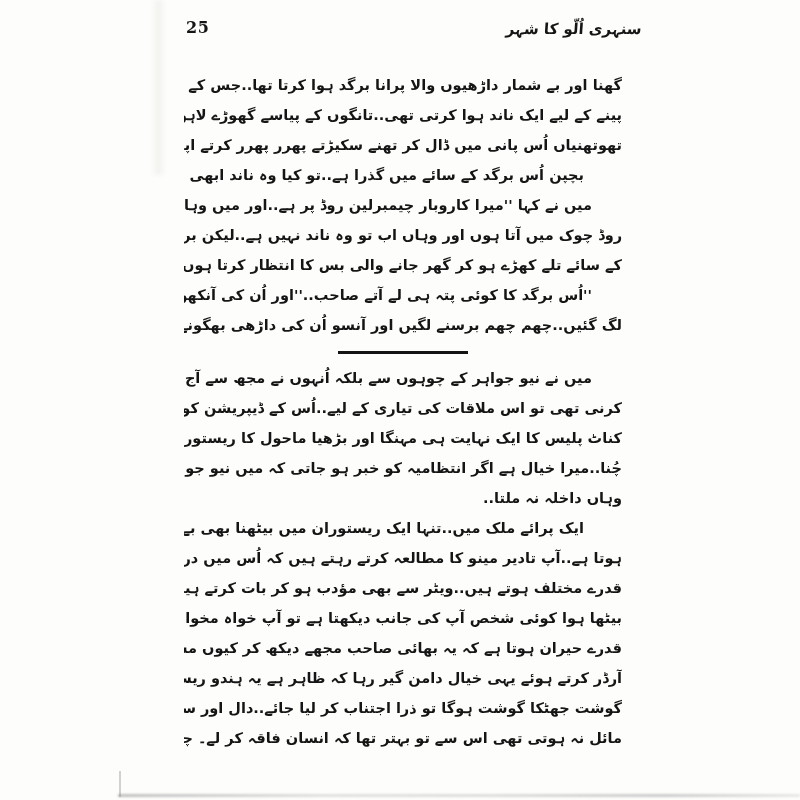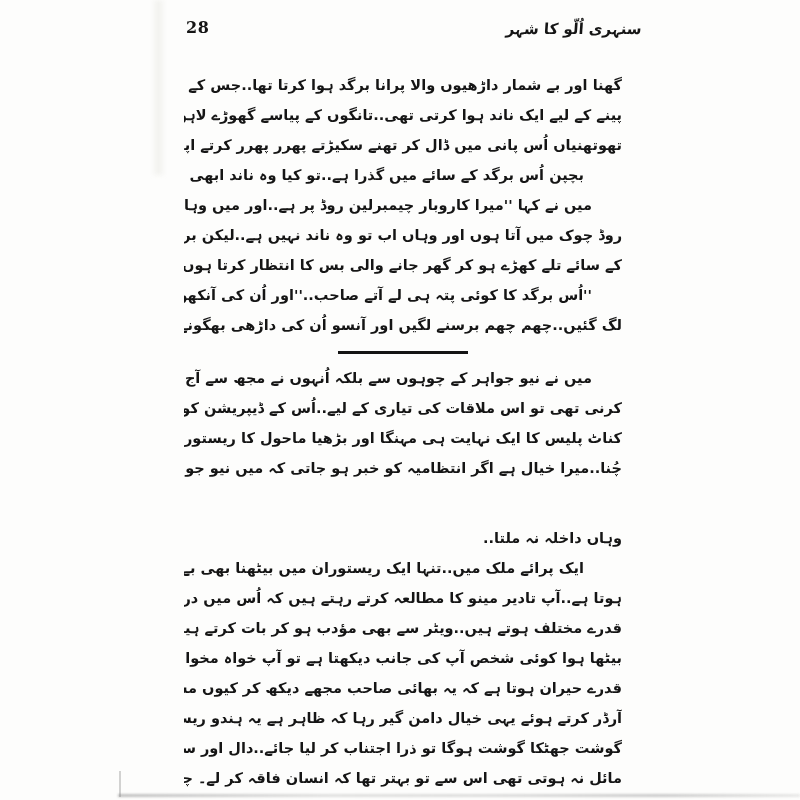--- a/index.html
+++ b/index.html
@@ -49,37 +49,37 @@
     font-weight:bold;
   }
   .line{
     height:30px;line-height:30px;
     overflow:hidden;white-space:nowrap;
     text-align:justify;
     -moz-text-align-last:justify;
     text-align-last:justify;
   }
   .line.center{text-align:center;-moz-text-align-last:center;text-align-last:center;}
-  .line.right{text-align:right;-moz-text-align-last:right;text-align-last:right;margin-top:40px;}
+  .line.right{text-align:right;-moz-text-align-last:right;text-align-last:right;}
   .line.indent{padding-right:30px;}
   .line.squeeze{padding-right:38px;padding-left:38px;}
   .section-divider{
     width:130px;height:3px;background:#141414;
     margin:11px auto 9px auto;
   }
 </style>
 </head>
 <body>
 
 <div class="page">
 
   <div class="scan-band-left"></div>
 
   <div class="header">
-    <div class="page-number">28</div>
+    <div class="page-number">25</div>
     <div class="running-head">سنہری اُلّو کا شہر</div>
   </div>
 
   <div class="body-text">
     <div class="line">گھنا اور بے شمار داڑھیوں والا پرانا برگد ہوا کرتا تھا..جس کے سائے میں جانوروں کے پانی</div>
     <div class="line">پینے کے لیے ایک ناند ہوا کرتی تھی..تانگوں کے پیاسے گھوڑے لاہور کی گرمیوں میں اپنی</div>
     <div class="line">تھوتھنیاں اُس پانی میں ڈال کر تھنے سکیڑتے پھرر پھرر کرتے اپنی پیاس بجھاتے تھے..میرا</div>
     <div class="line center squeeze">بچپن اُس برگد کے سائے میں گذرا ہے..تو کیا وہ ناند ابھی تک ہے..وہ برگد ہے؟''</div>
     <div class="line indent">میں نے کہا ''میرا کاروبار چیمبرلین روڈ پر ہے..اور میں وہاں سے اُٹھ کر نسبت</div>
     <div class="line">روڈ چوک میں آتا ہوں اور وہاں اب تو وہ ناند نہیں ہے..لیکن برگد موجود ہے..اور میں اُس</div>

